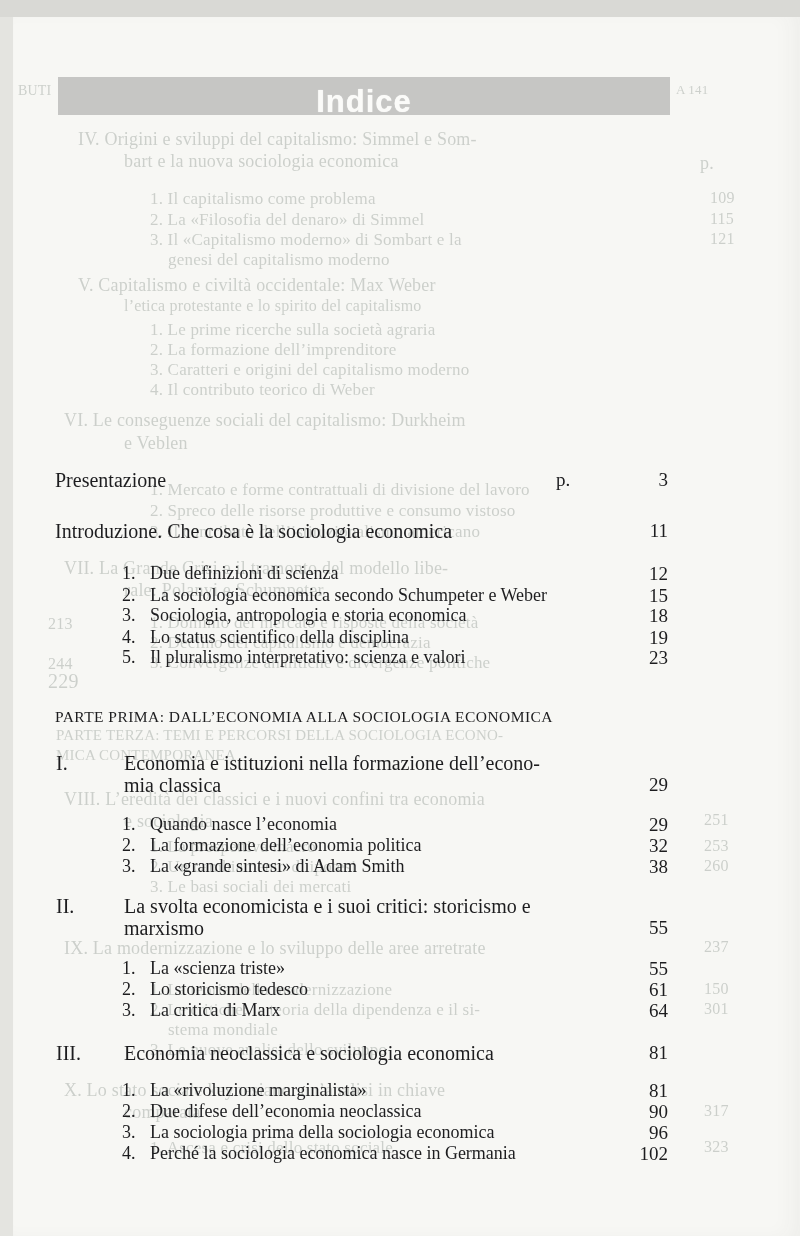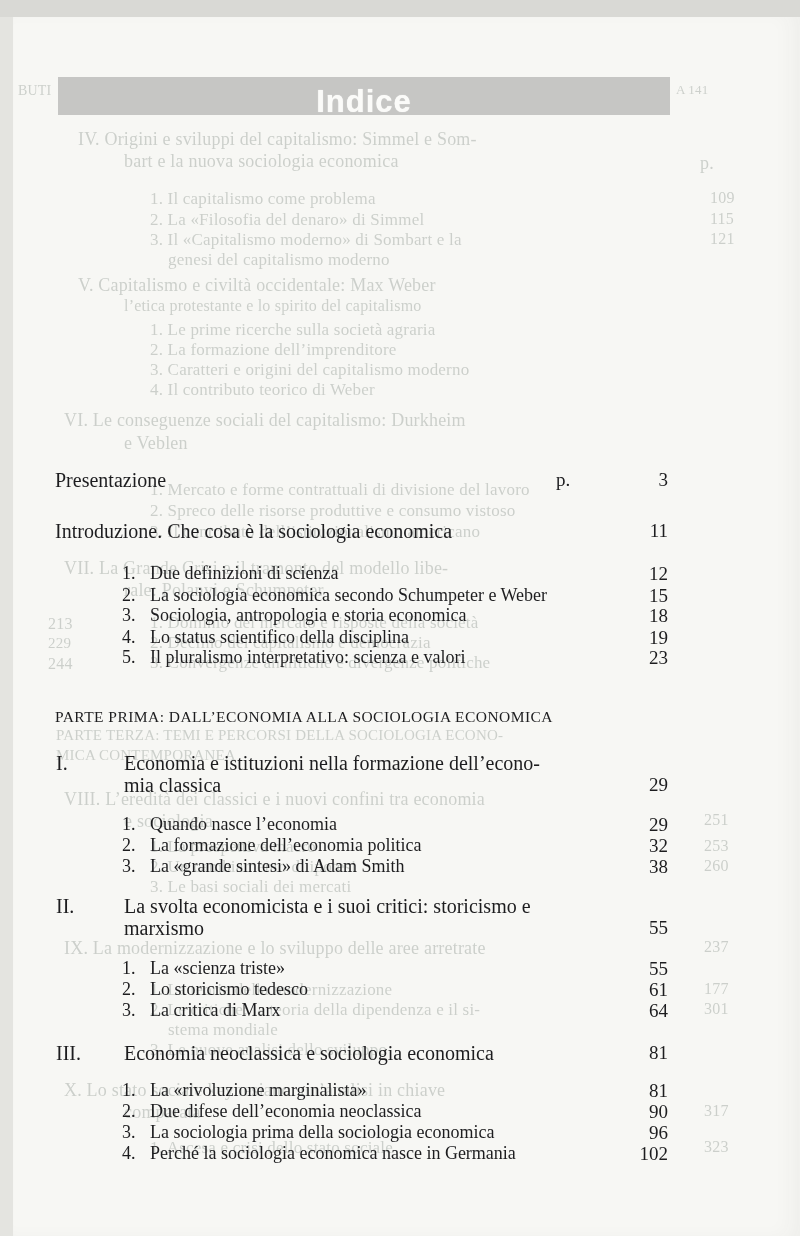--- a/index.html
+++ b/index.html
@@ -71,37 +71,37 @@
       <div class="ghost-line" style="left: 64px; top: 393px; font-size: 18px;">VI.   Le conseguenze sociali del capitalismo: Durkheim</div>
       <div class="ghost-line" style="left: 124px; top: 416px; font-size: 18px;">e Veblen</div>
       <div class="ghost-line" style="left: 150px; top: 463px; font-size: 17px;">1.  Mercato e forme contrattuali di divisione del lavoro</div>
       <div class="ghost-line" style="left: 150px; top: 484px; font-size: 17px;">2.  Spreco delle risorse produttive e consumo vistoso</div>
       <div class="ghost-line" style="left: 150px; top: 505px; font-size: 17px;">3.  Il contributo dell’istituzionalismo americano</div>
       <div class="ghost-line" style="left: 64px; top: 541px; font-size: 18px;">VII.  La Grande Crisi e il tramonto del modello libe-</div>
       <div class="ghost-line" style="left: 124px; top: 563px; font-size: 18px;">rale: Polanyi e Schumpeter</div>
       <div class="ghost-line" style="left: 150px; top: 596px; font-size: 17px;">1.  Dominio del mercato e risposte della società</div>
       <div class="ghost-line" style="left: 48px; top: 598px; font-size: 16px;">213</div>
       <div class="ghost-line" style="left: 150px; top: 616px; font-size: 17px;">2.  Declino del capitalismo e democrazia</div>
-      <div class="ghost-line" style="left: 48px; top: 618px; font-size: 15px;">229</div>
+      <div class="ghost-line" style="left: 48px; top: 653px; font-size: 20px;">229</div>
       <div class="ghost-line" style="left: 150px; top: 636px; font-size: 17px;">3.  Convergenze analitiche e divergenze politiche</div>
       <div class="ghost-line" style="left: 48px; top: 638px; font-size: 16px;">244</div>
       <div class="ghost-line" style="left: 56px; top: 710px; font-size: 15px;">PARTE TERZA: TEMI E PERCORSI DELLA SOCIOLOGIA ECONO-</div>
       <div class="ghost-line" style="left: 56px; top: 730px; font-size: 15px;">MICA CONTEMPORANEA</div>
       <div class="ghost-line" style="left: 64px; top: 772px; font-size: 18px;">VIII.  L’eredità dei classici e i nuovi confini tra economia</div>
       <div class="ghost-line" style="left: 124px; top: 794px; font-size: 18px;">e sociologia</div>
       <div class="ghost-line" style="left: 704px; top: 794px; font-size: 16px;">251</div>
       <div class="ghost-line" style="left: 150px; top: 820px; font-size: 17px;">1.  La prospettiva macro</div>
       <div class="ghost-line" style="left: 704px; top: 820px; font-size: 16px;">253</div>
       <div class="ghost-line" style="left: 150px; top: 840px; font-size: 17px;">2.  Un cambiamento di ipotesi</div>
       <div class="ghost-line" style="left: 704px; top: 840px; font-size: 16px;">260</div>
       <div class="ghost-line" style="left: 150px; top: 860px; font-size: 17px;">3.  Le basi sociali dei mercati</div>
       <div class="ghost-line" style="left: 64px; top: 921px; font-size: 18px;">IX.   La modernizzazione e lo sviluppo delle aree arretrate</div>
       <div class="ghost-line" style="left: 704px; top: 921px; font-size: 16px;">237</div>
       <div class="ghost-line" style="left: 150px; top: 963px; font-size: 17px;">1.  La teoria della modernizzazione</div>
-      <div class="ghost-line" style="left: 704px; top: 963px; font-size: 16px;">177</div>
+      <div class="ghost-line" style="left: 704px; top: 963px; font-size: 16px;">150</div>
       <div class="ghost-line" style="left: 150px; top: 983px; font-size: 17px;">2.  Le critiche: la teoria della dipendenza e il si-</div>
       <div class="ghost-line" style="left: 704px; top: 983px; font-size: 16px;">301</div>
       <div class="ghost-line" style="left: 168px; top: 1003px; font-size: 17px;">stema mondiale</div>
       <div class="ghost-line" style="left: 150px; top: 1023px; font-size: 17px;">3.  Le nuove analisi dello sviluppo</div>
       <div class="ghost-line" style="left: 64px; top: 1063px; font-size: 18px;">X.    Lo stato sociale keynesiano: un’analisi in chiave</div>
       <div class="ghost-line" style="left: 124px; top: 1085px; font-size: 18px;">comparata</div>
       <div class="ghost-line" style="left: 704px; top: 1085px; font-size: 16px;">317</div>
       <div class="ghost-line" style="left: 150px; top: 1121px; font-size: 17px;">1.  Ascesa e crisi dello stato sociale</div>
       <div class="ghost-line" style="left: 704px; top: 1121px; font-size: 16px;">323</div>
     </div>

